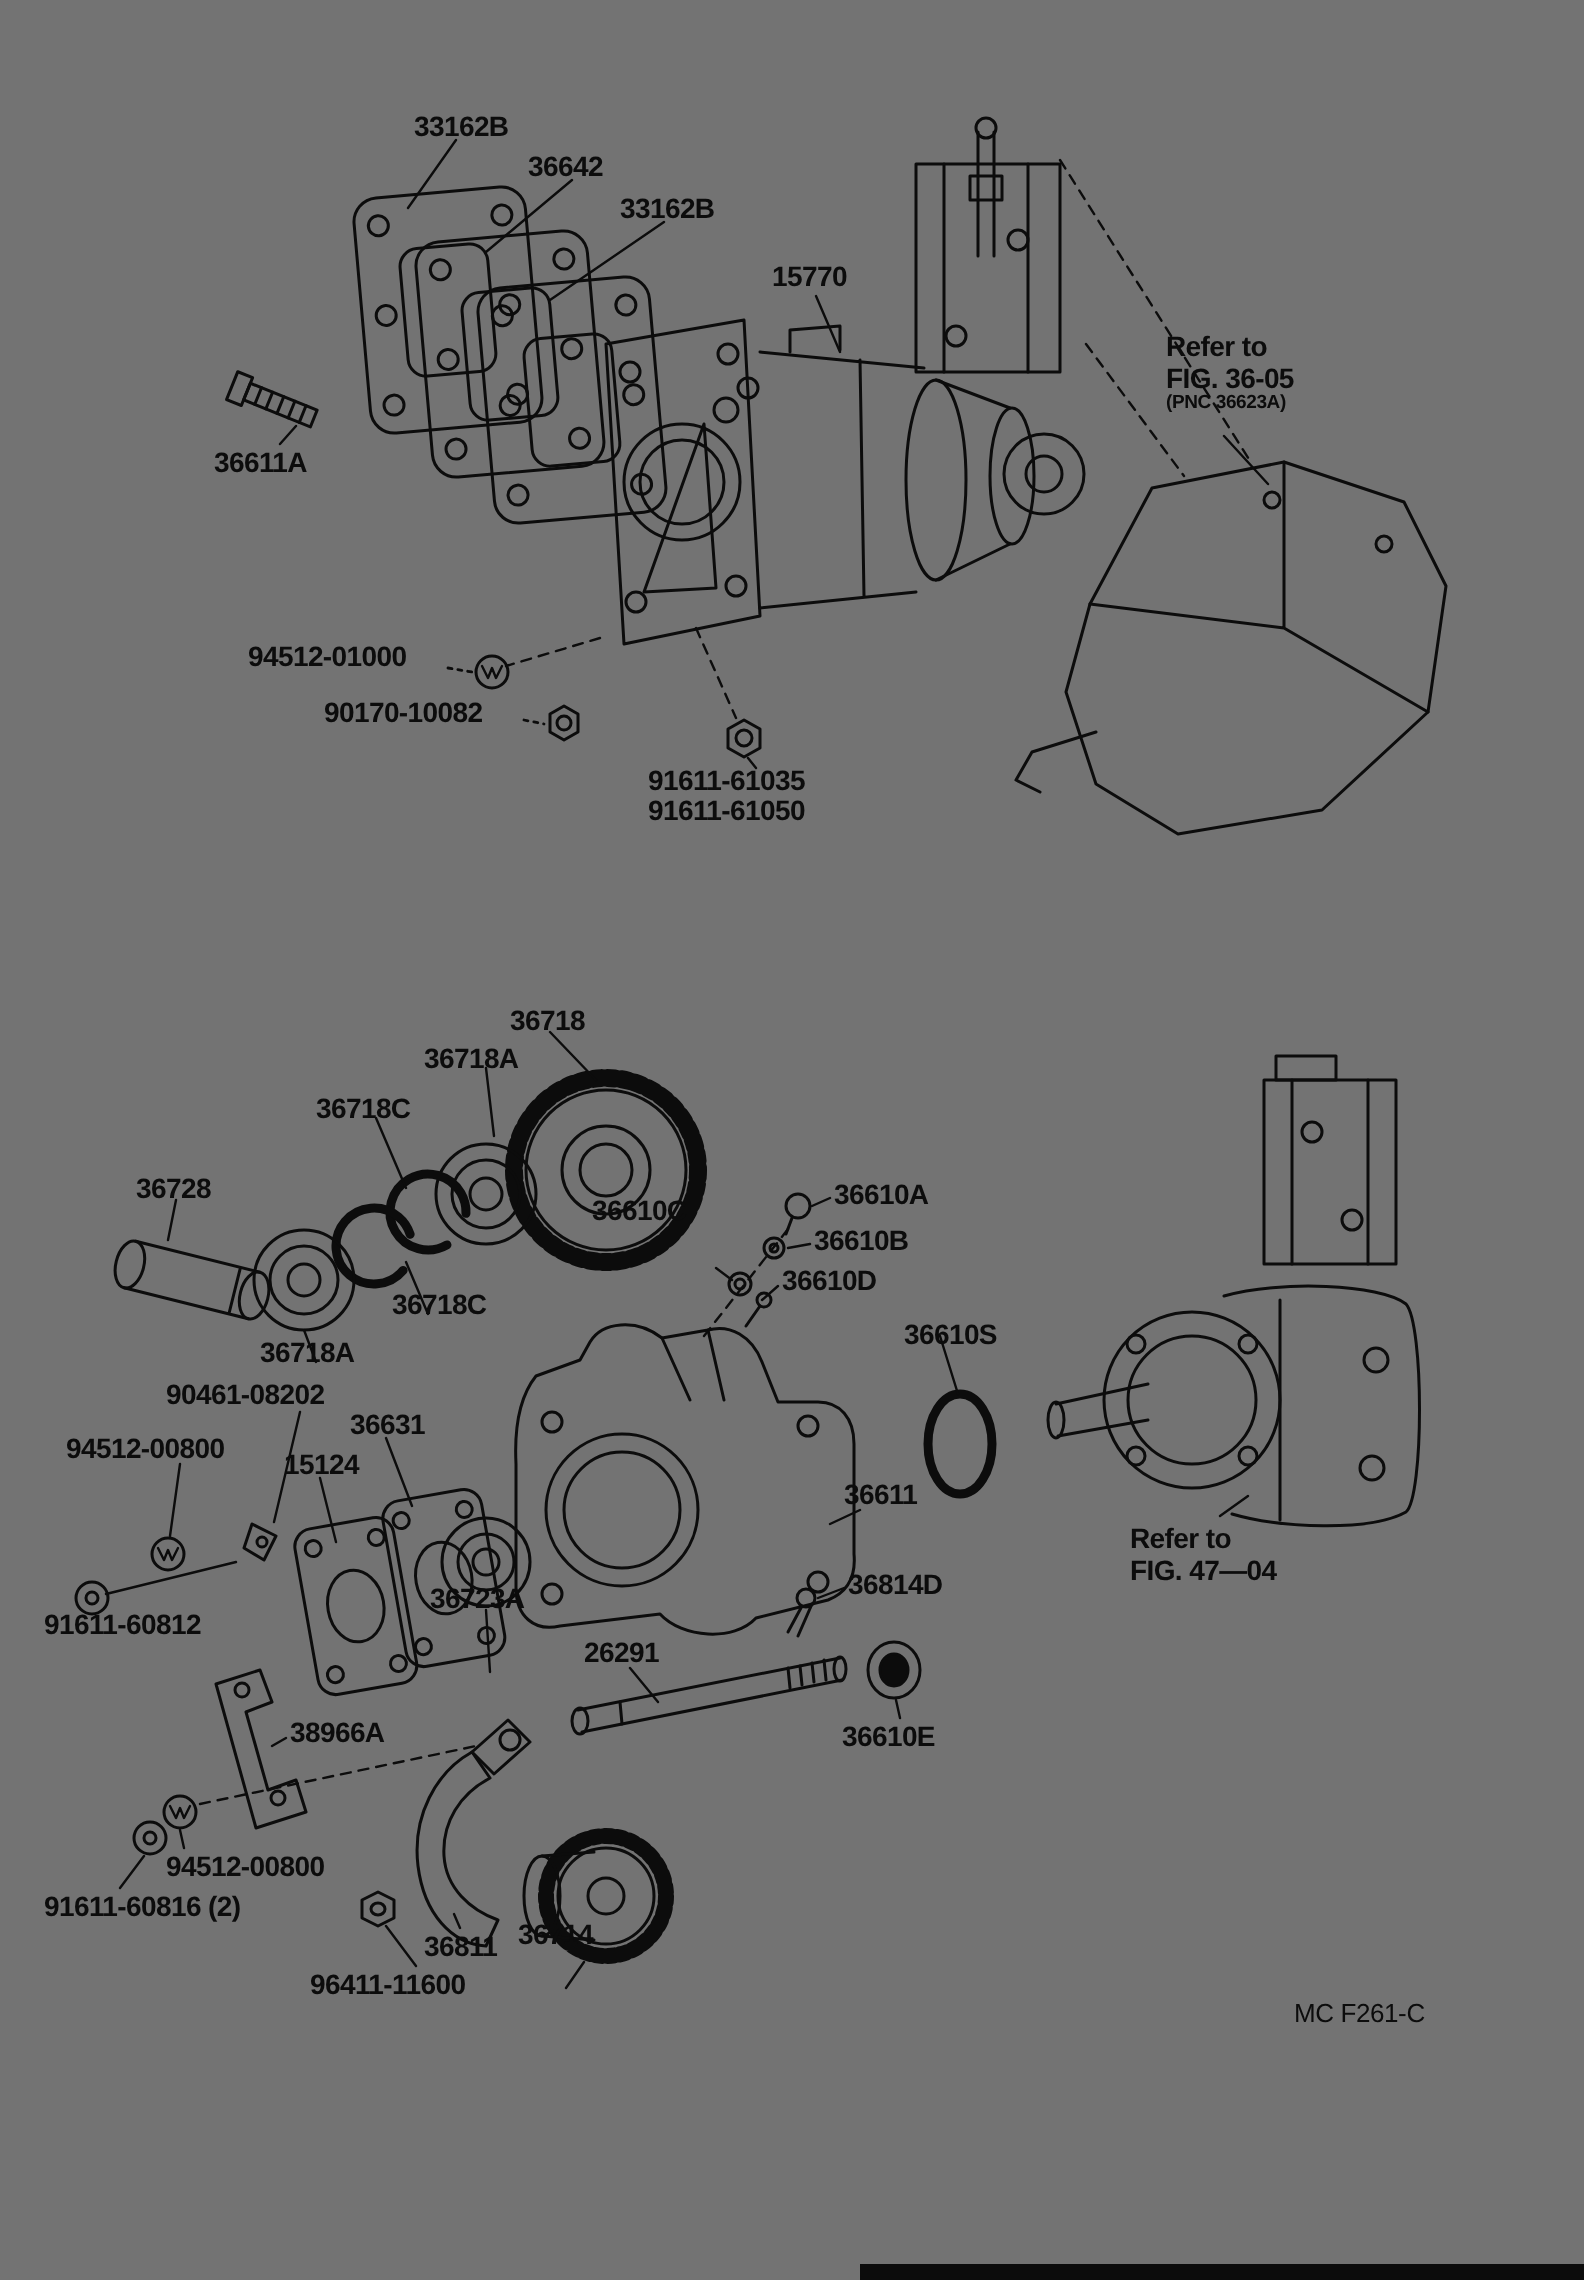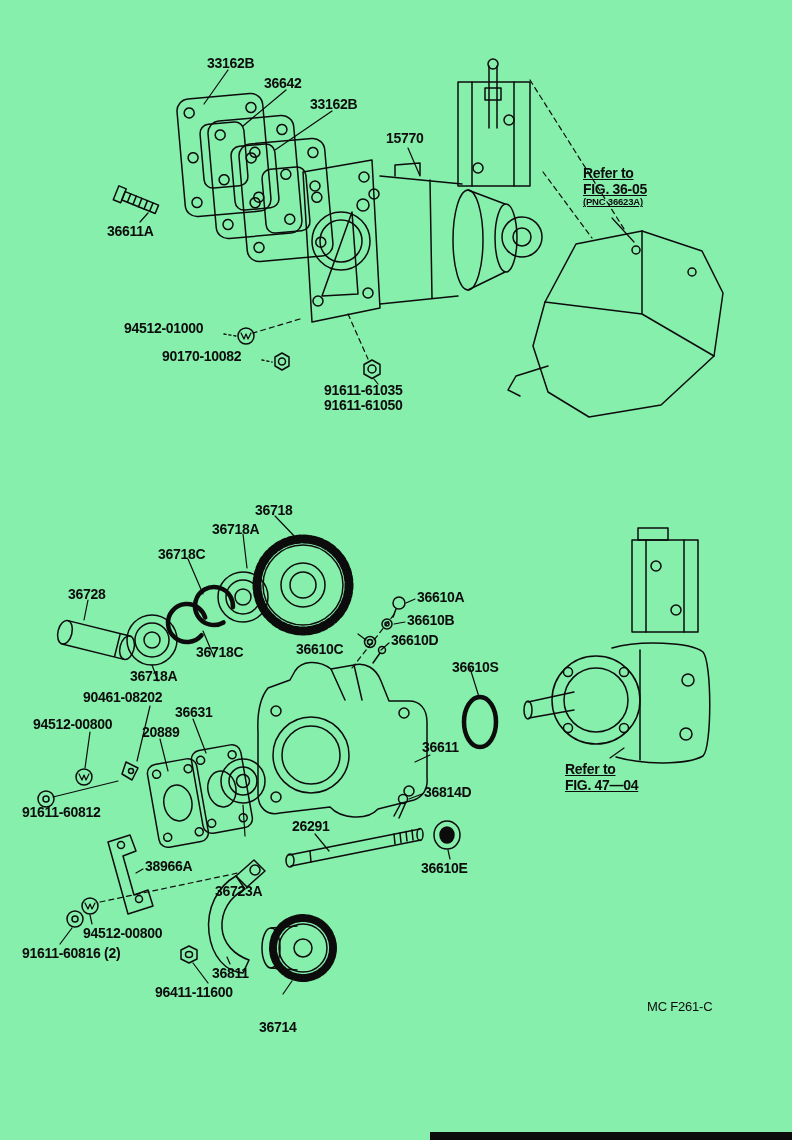--- a/index.html
+++ b/index.html
@@ -1,25 +1,25 @@
 <!DOCTYPE html>
 <html><head>
 <meta charset="utf-8">
 <style>
   html,body{margin:0;padding:0;background:#e8e8e8;}
   .page{
-    position:relative;width:792px;height:1140px;background:#86efac;
+    position:relative;width:792px;height:1140px;background:#737373;
     font-family:"Liberation Sans", sans-serif;overflow:hidden;margin:0 auto;
   }
   .art{position:absolute;left:0;top:0;}
   .lbl{
     position:absolute;font-weight:bold;font-size:14px;color:#0c0c0c;
     letter-spacing:-0.3px;white-space:nowrap;line-height:1;
   }
-  .note{position:absolute;font-weight:bold;color:#0c0c0c;line-height:1.12;white-space:nowrap;text-decoration:underline;}
+  .note{position:absolute;font-weight:bold;color:#0c0c0c;line-height:1.12;white-space:nowrap;}
   .note .l{font-size:14px;display:block;letter-spacing:-0.3px;}
   .note .ls{font-size:9.5px;display:block;letter-spacing:-0.2px;}
   .figcode{position:absolute;font-weight:normal;font-size:13px;color:#0c0c0c;letter-spacing:-0.2px;}
 </style>
 </head>
 <body>
 
 <div class="page">
 
   <svg class="art" width="792" height="1140" viewBox="0 0 792 1140" fill="none" stroke="#0c0c0c" stroke-width="1.5" stroke-linecap="round" stroke-linejoin="round">
@@ -303,41 +303,41 @@
   <div class="lbl" style="left:162px;top:349px">90170-10082</div>
   <div class="lbl" style="left:324px;top:383px">91611-61035</div>
   <div class="lbl" style="left:324px;top:398px">91611-61050</div>
 
   <div class="lbl" style="left:255px;top:503px">36718</div>
   <div class="lbl" style="left:212px;top:522px">36718A</div>
   <div class="lbl" style="left:158px;top:547px">36718C</div>
   <div class="lbl" style="left:68px;top:587px">36728</div>
   <div class="lbl" style="left:417px;top:590px">36610A</div>
   <div class="lbl" style="left:407px;top:613px">36610B</div>
-  <div class="lbl" style="left:296px;top:642px">36610C</div>
+  <div class="lbl" style="left:296px;top:598px">36610C</div>
   <div class="lbl" style="left:391px;top:633px">36610D</div>
   <div class="lbl" style="left:196px;top:645px">36718C</div>
   <div class="lbl" style="left:130px;top:669px">36718A</div>
   <div class="lbl" style="left:452px;top:660px">36610S</div>
   <div class="lbl" style="left:83px;top:690px">90461-08202</div>
   <div class="lbl" style="left:175px;top:705px">36631</div>
   <div class="lbl" style="left:33px;top:717px">94512-00800</div>
-  <div class="lbl" style="left:142px;top:725px">20889</div>
+  <div class="lbl" style="left:142px;top:725px">15124</div>
   <div class="lbl" style="left:422px;top:740px">36611</div>
   <div class="lbl" style="left:22px;top:805px">91611-60812</div>
   <div class="lbl" style="left:424px;top:785px">36814D</div>
   <div class="lbl" style="left:292px;top:819px">26291</div>
-  <div class="lbl" style="left:215px;top:884px">36723A</div>
+  <div class="lbl" style="left:215px;top:792px">36723A</div>
   <div class="lbl" style="left:145px;top:859px">38966A</div>
   <div class="lbl" style="left:421px;top:861px">36610E</div>
   <div class="lbl" style="left:83px;top:926px">94512-00800</div>
   <div class="lbl" style="left:22px;top:946px">91611-60816 (2)</div>
   <div class="lbl" style="left:212px;top:966px">36811</div>
   <div class="lbl" style="left:155px;top:985px">96411-11600</div>
-  <div class="lbl" style="left:259px;top:1020px">36714</div>
+  <div class="lbl" style="left:259px;top:960px">36714</div>
 
   <div class="note" style="left:583px;top:166px">
     <span class="l">Refer to</span>
     <span class="l">FIG. 36-05</span>
     <span class="ls">(PNC 36623A)</span>
   </div>
   <div class="note" style="left:565px;top:762px">
     <span class="l">Refer to</span>
     <span class="l">FIG. 47—04</span>
   </div>

